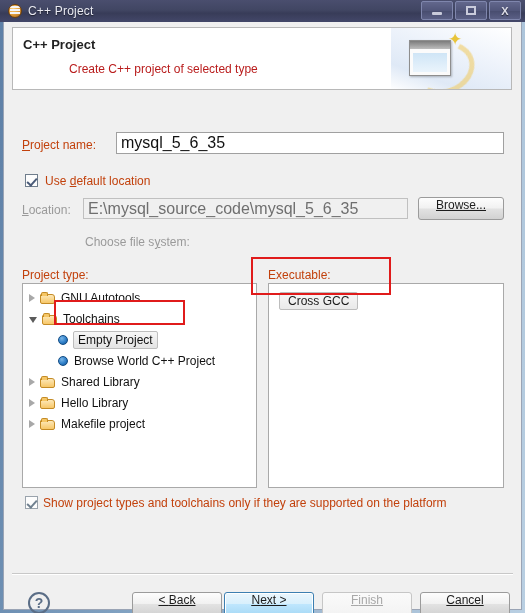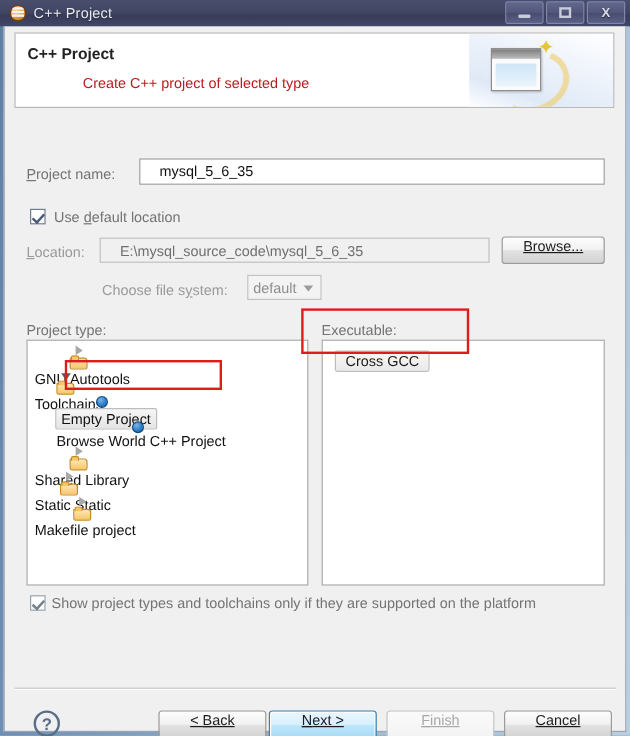--- a/index.html
+++ b/index.html
@@ -171,34 +171,34 @@
     border-left-color: transparent;
     border-top-color: transparent;
     transform: rotate(-18deg);
     filter: blur(.6px);
   }
 
   
   .lbl {
     position: absolute;
     font-size: 12px;
-    color: #737373;
+    color: #c2410c;
     white-space: nowrap;
   }
   .lbl.dim { color: #9a9a9a; }
   .u { text-decoration: underline; }
 
   .textfield {
     position: absolute;
     background: #ffffff;
     border: 1px solid #a0a0a0;
     box-sizing: border-box;
-    font-size: 12px;
+    font-size: 16px;
     color: #111;
-    padding: 0 16px;
+    padding: 0 4px;
     display: flex; align-items: center;
     white-space: nowrap;
     overflow: hidden;
   }
   .textfield.disabled {
     background: #f0f0f0;
     border-color: #c0c0c0;
     color: #6f6f6f;
   }
 
@@ -274,21 +274,20 @@
     overflow: hidden;
   }
 
   .tree-row {
     position: absolute;
     height: 20px;
     display: flex; align-items: center;
     font-size: 12px;
     color: #111;
     white-space: nowrap;
-    flex-direction: column;
   }
   .arrow-c, .arrow-e {
     width: 0; height: 0;
     margin-right: 5px;
     flex: none;
   }
   .arrow-c {
     border-top: 4.5px solid transparent;
     border-bottom: 4.5px solid transparent;
     border-left: 6px solid #a8a8a8;
@@ -440,24 +439,20 @@
       <span class="u">L</span>ocation:
     </div>
     <div class="textfield disabled" style="left:79px; top:176px; width:325px; height:21px;">E:\mysql_source_code\mysql_5_6_35</div>
     <div class="btn" style="left:414px; top:175px; width:86px; height:23px;">
       <span>Browse...</span>
     </div>
 
     <div class="lbl dim" style="left:81px; top:213px;">
       Choose file s<span class="u">y</span>stem:
     </div>
-    <div id="combo" style="left:202px; top:207px; width:62px; height:21px;">
-      <span>default</span>
-      <span id="combo-arrow"></span>
-    </div>
 
     <div class="lbl" style="left:18px; top:246px;">Project type:</div>
     <div class="panel" style="left:18px; top:261px; width:235px; height:205px;" id="tree-panel">
         <div class="tree-row" style="left: 6px; top: 4px;">
           <span class="arrow-c"></span>
           <span class="folder"></span>
           <span class="tree-label">GNU Autotools</span>
         </div>
         <div class="tree-row" style="left: 6px; top: 25px;">
           <span class="arrow-e"></span>
@@ -475,21 +470,21 @@
           <span class="tree-label">Browse World C++ Project</span>
         </div>
         <div class="tree-row" style="left: 6px; top: 88px;">
           <span class="arrow-c"></span>
           <span class="folder"></span>
           <span class="tree-label">Shared Library</span>
         </div>
         <div class="tree-row" style="left: 6px; top: 109px;">
           <span class="arrow-c"></span>
           <span class="folder"></span>
-          <span class="tree-label">Static Static</span>
+          <span class="tree-label">Hello Library</span>
         </div>
         <div class="tree-row" style="left: 6px; top: 130px;">
           <span class="arrow-c"></span>
           <span class="folder"></span>
           <span class="tree-label">Makefile project</span>
         </div>
       </div>
 
     <div class="lbl" style="left:264px; top:246px;">Executable:</div>
     <div class="panel" style="left:264px; top:261px; width:236px; height:205px;" id="tc-panel">

